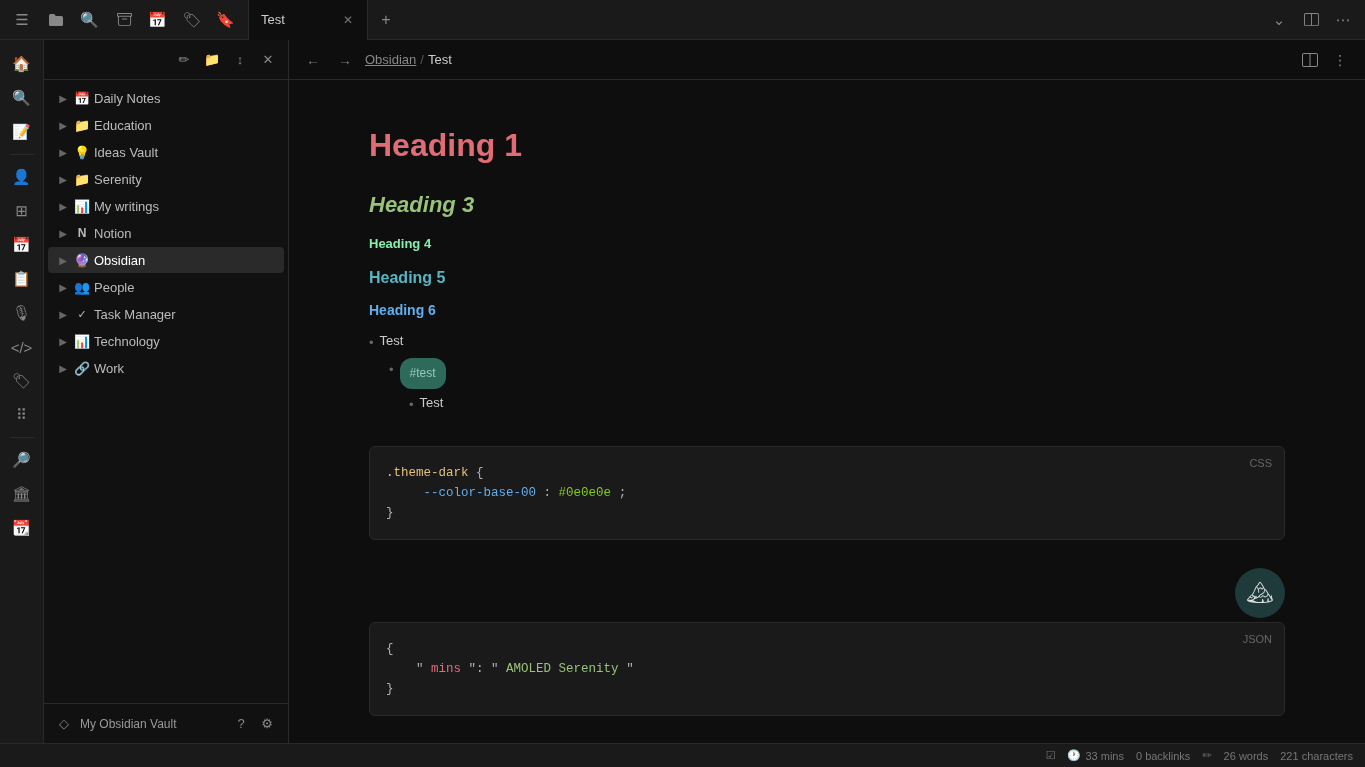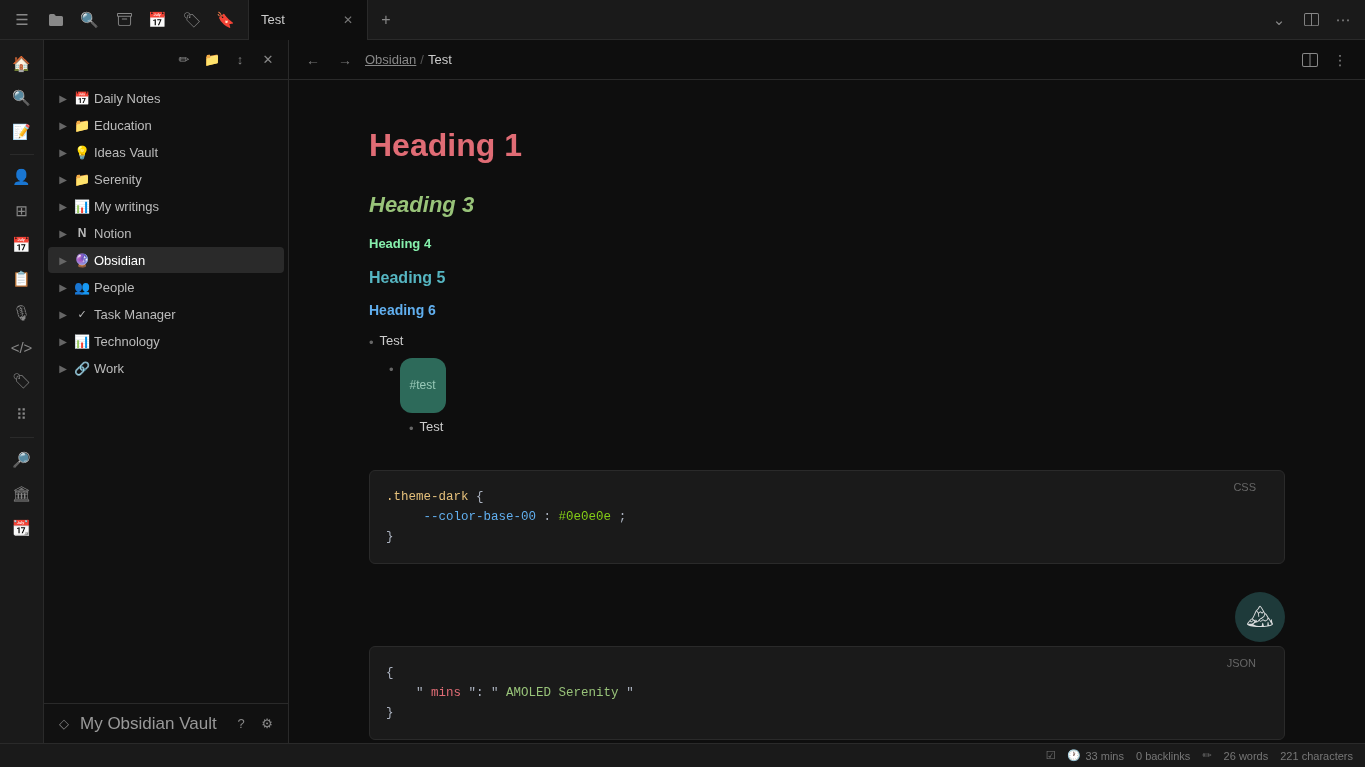--- a/index.html
+++ b/index.html
@@ -223,21 +223,21 @@
     .vault-icon {
       width: 20px;
       height: 20px;
       display: flex;
       align-items: center;
       justify-content: center;
       font-size: 13px;
       color: #888;
     }
     .vault-label {
-      font-size: 17px;
+      font-size: 12px;
       color: #999;
     }
     .sidebar-footer-actions {
       display: flex;
       gap: 4px;
     }
     .footer-btn {
       width: 22px;
       height: 22px;
       display: flex;
@@ -345,39 +345,39 @@
     .bullet-nested {
       margin-left: 20px;
     }
     .bullet-nested-2 {
       margin-left: 40px;
     }
     .tag-pill {
       background: #2d6a5a;
       color: #98c9b8;
       border-radius: 12px;
-      padding: 18px 10px;
+      padding: 6px 10px;
       font-size: 12px;
       font-weight: 500;
     }
 
     .code-block {
       background: #1a1a1a;
       border: 1px solid #2a2a2a;
       border-radius: 6px;
       padding: 16px;
       margin-bottom: 16px;
       font-family: 'Courier New', monospace;
       font-size: 12.5px;
       position: relative;
     }
     .code-lang {
       position: absolute;
       top: 8px;
-      right: 28px;
+      right: 12px;
       color: #666;
       font-size: 11px;
       font-family: -apple-system, sans-serif;
     }
     .code-class { color: #e5c07b; }
     .code-property { color: #61afef; }
     .code-value { color: #84cc16; }
     .code-punctuation { color: #abb2bf; }
     .code-string { color: #98c379; }
     .code-key { color: #e06c75; }

